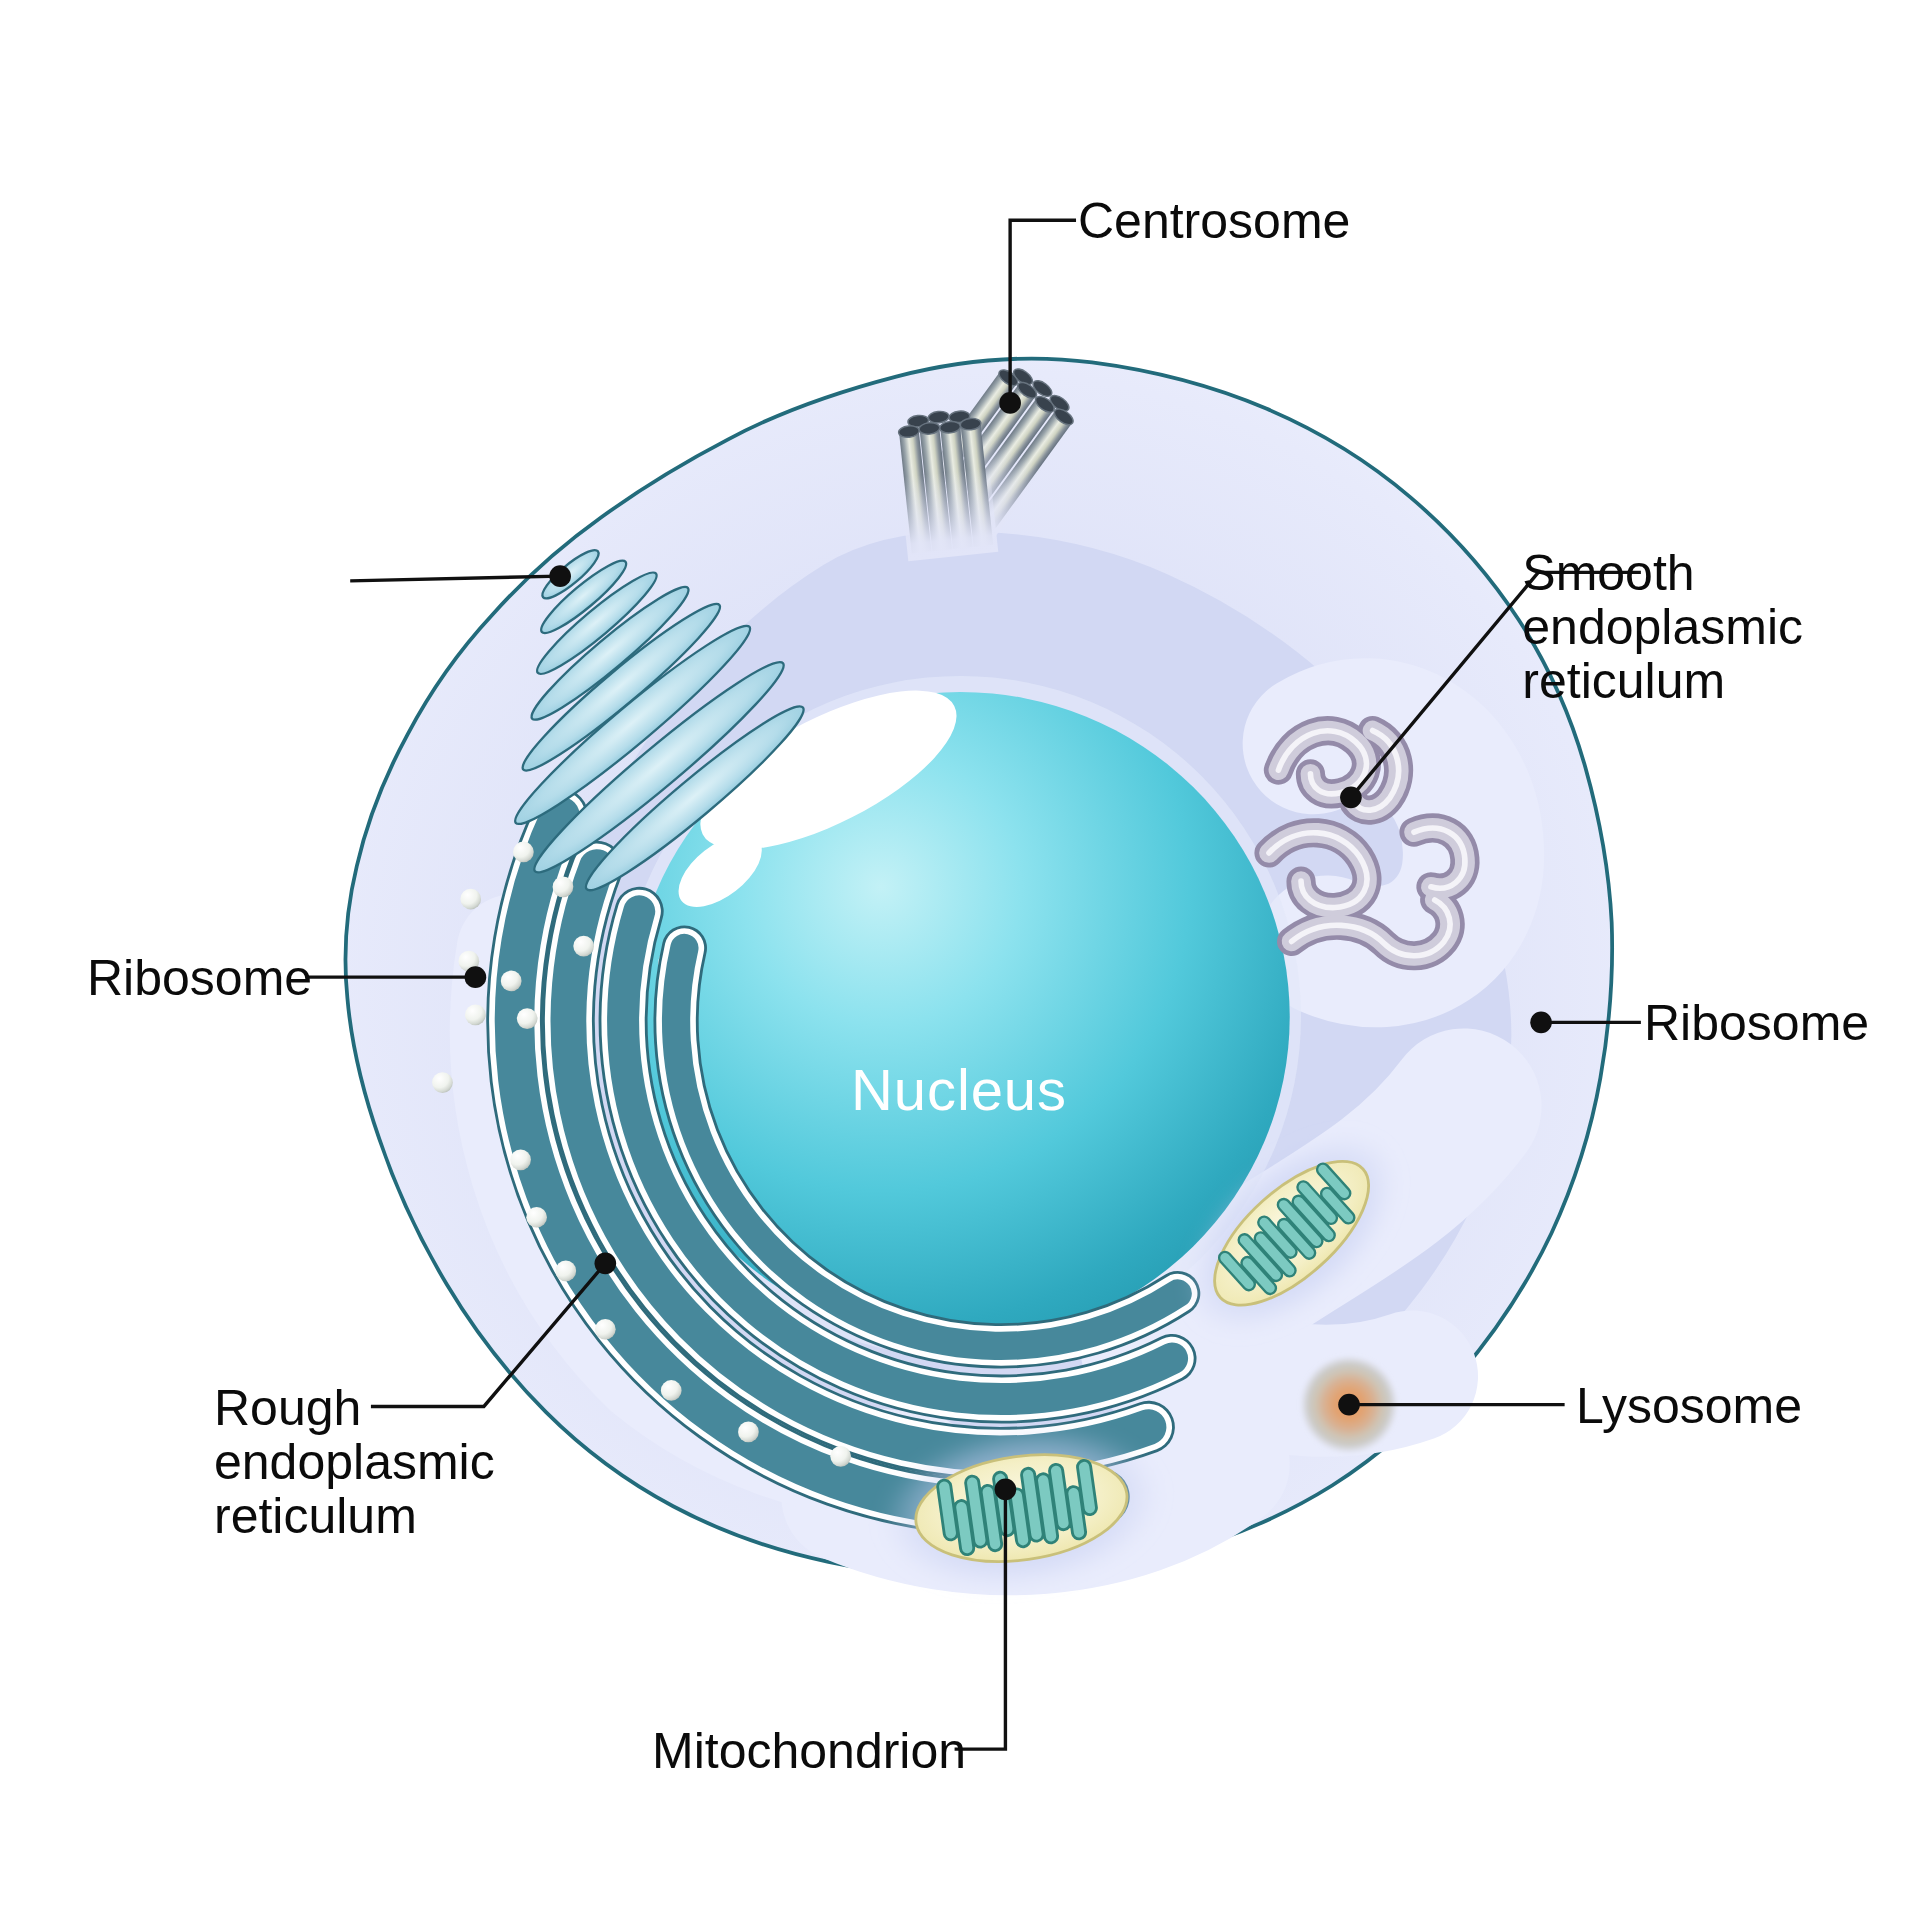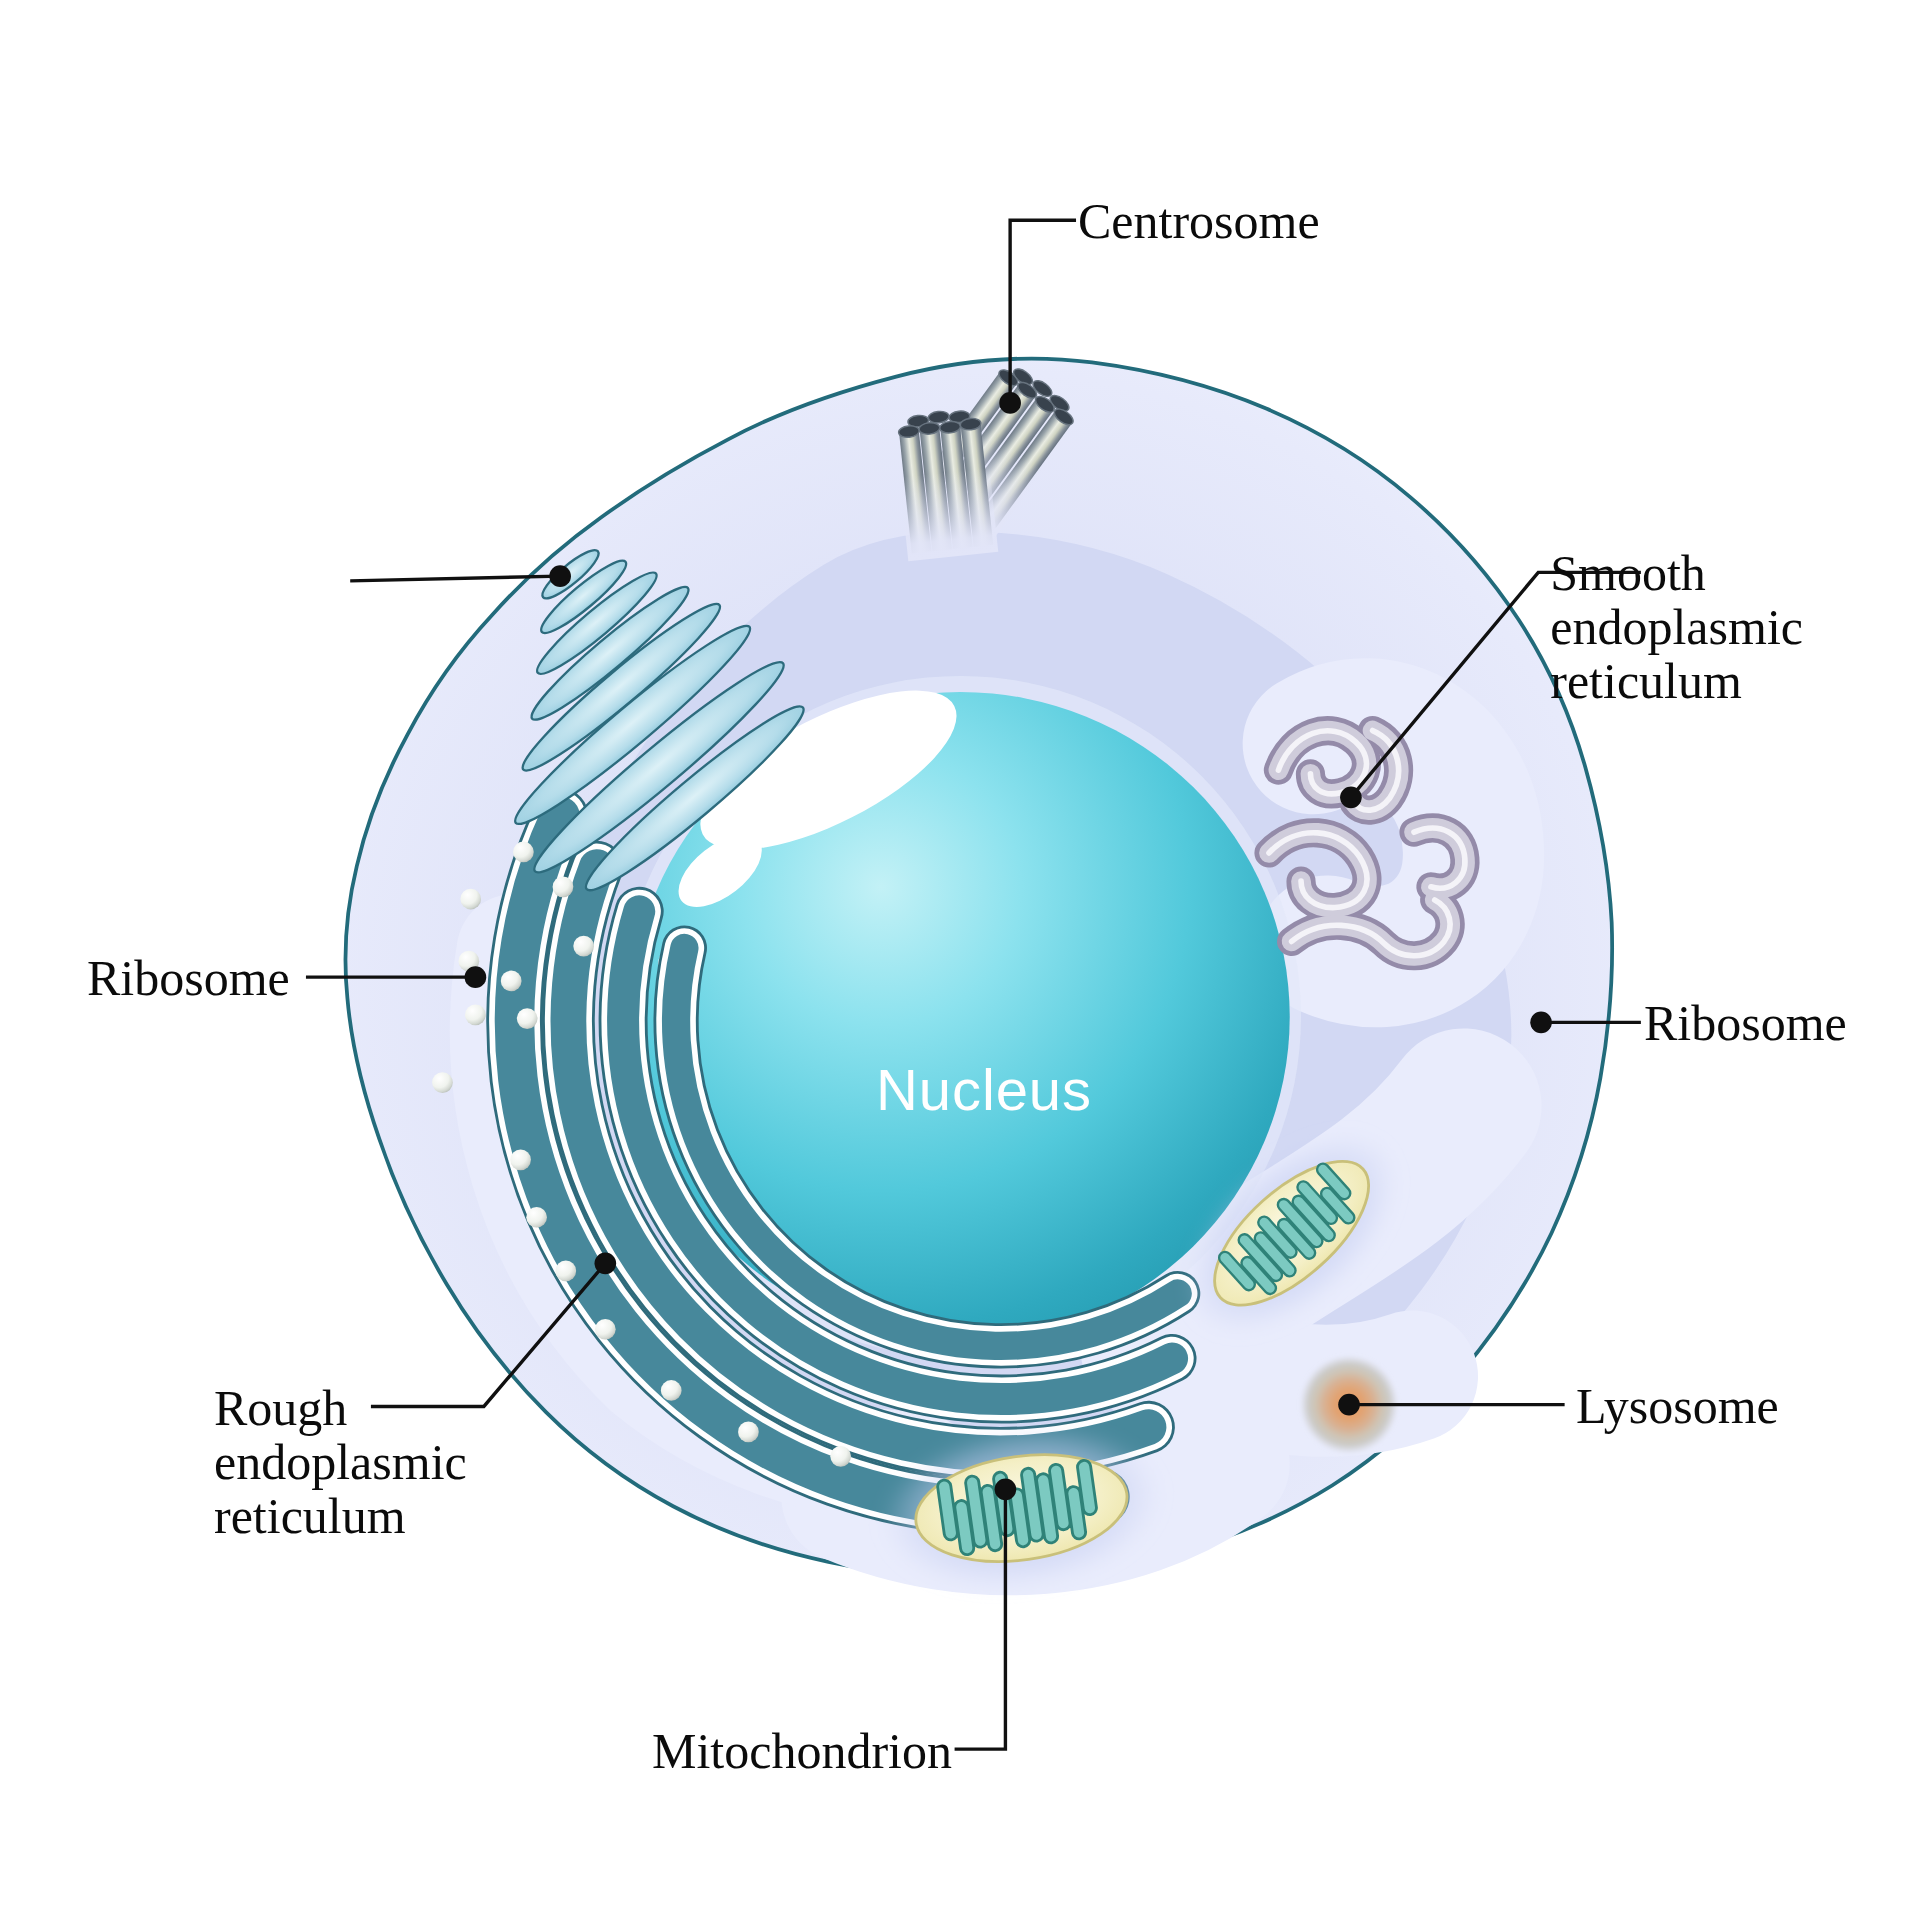--- a/index.html
+++ b/index.html
@@ -1,22 +1,22 @@
 <!DOCTYPE html>
 <html style="font-size:15px"><head>
 <meta charset="utf-8">
 <style>
   html,body{margin:0;padding:0;background:#ffffff;}
   .canvas{position:relative;width:1928px;height:1928px;background:#ffffff;overflow:hidden;
           font-family:"Liberation Sans","DejaVu Sans",sans-serif;}
   .canvas svg{position:absolute;left:0;top:0;}
-  .lbl{position:absolute;font-size:50px;line-height:54px;color:#0b0b0b;white-space:nowrap;font-family:Liberation Serif, serif;}
+  .lbl{position:absolute;font-size:50px;line-height:54px;color:#0b0b0b;white-space:nowrap;}
   .lbl.right{text-align:left;}
   .ln{display:block;}
-  .nuc{position:absolute;font-size:58px;color:#ffffff;transform:translate(-50%,-50%);letter-spacing:0.9px;margin-left:25px;}
+  .nuc{position:absolute;font-size:58px;color:#ffffff;transform:translate(-50%,-50%);letter-spacing:0.9px;}
   .leader{stroke:#101010;stroke-width:3.6;fill:none;}
   .ldot{fill:#101010;}
   .ser-shadow{stroke:#948ba9;stroke-width:31;fill:none;stroke-linecap:round;}
   .ser-body{stroke:#cfccdb;stroke-width:21;fill:none;stroke-linecap:round;}
   .ser-gloss{stroke:#f4f3f8;stroke-width:6;fill:none;stroke-linecap:round;}
   .rer{fill:none;stroke-linecap:round;}
   .cd{stroke:#2f8278;stroke-linecap:round;fill:none;}
   .cl{stroke:#7ccac1;stroke-linecap:round;fill:none;}
 </style>
 </head>

